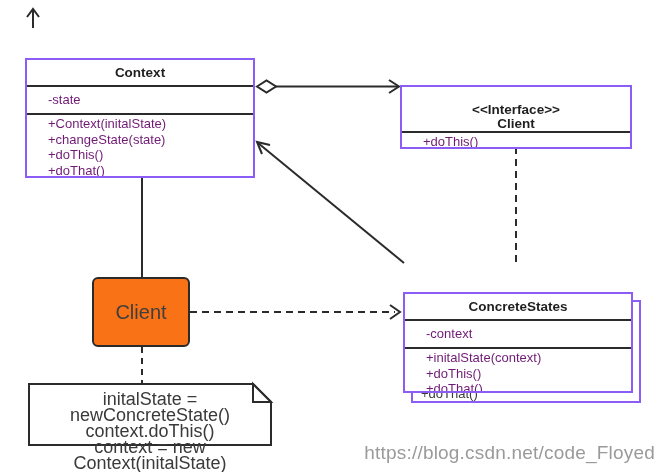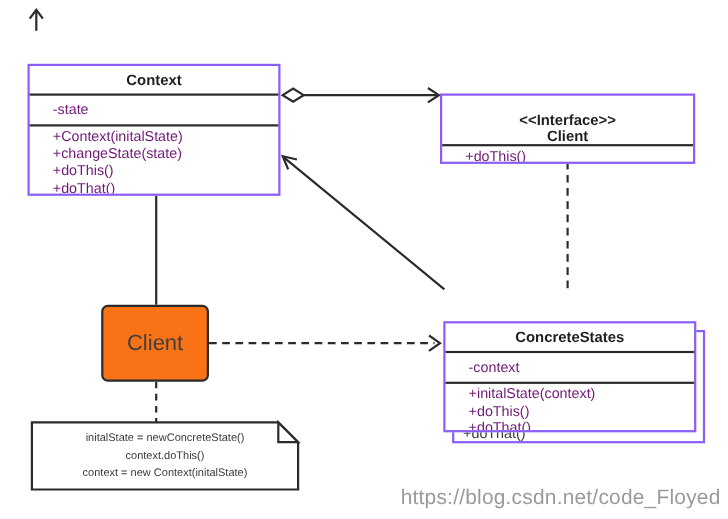--- a/index.html
+++ b/index.html
@@ -31,21 +31,21 @@
   .uml-attrs .member{line-height:26px;}
   .back-member{position:absolute;left:8px;bottom:1px;font-size:13px;line-height:13px;color:#3a3a3a;}
   .client-box{
     position:absolute;left:92px;top:277px;width:98px;height:70px;
     background:#f97316;border:2px solid #2b2b2b;border-radius:6px;box-sizing:border-box;
     display:flex;align-items:center;justify-content:center;
     font-size:20px;color:#3f3f3f;z-index:3;
   }
   .note-text{
     position:absolute;left:29px;top:391px;width:242px;z-index:4;
-    text-align:center;font-size:10px;line-height:16px;color:#3a3a3a;
+    text-align:center;font-size:18px;line-height:16px;color:#3a3a3a;
   }
   .watermark{
     position:absolute;right:7px;top:442px;z-index:4;
     font-size:19px;color:#9a9a9a;letter-spacing:0.2px;
   }
 </style>
 </head>
 <body>
 
 <div class="canvas">

